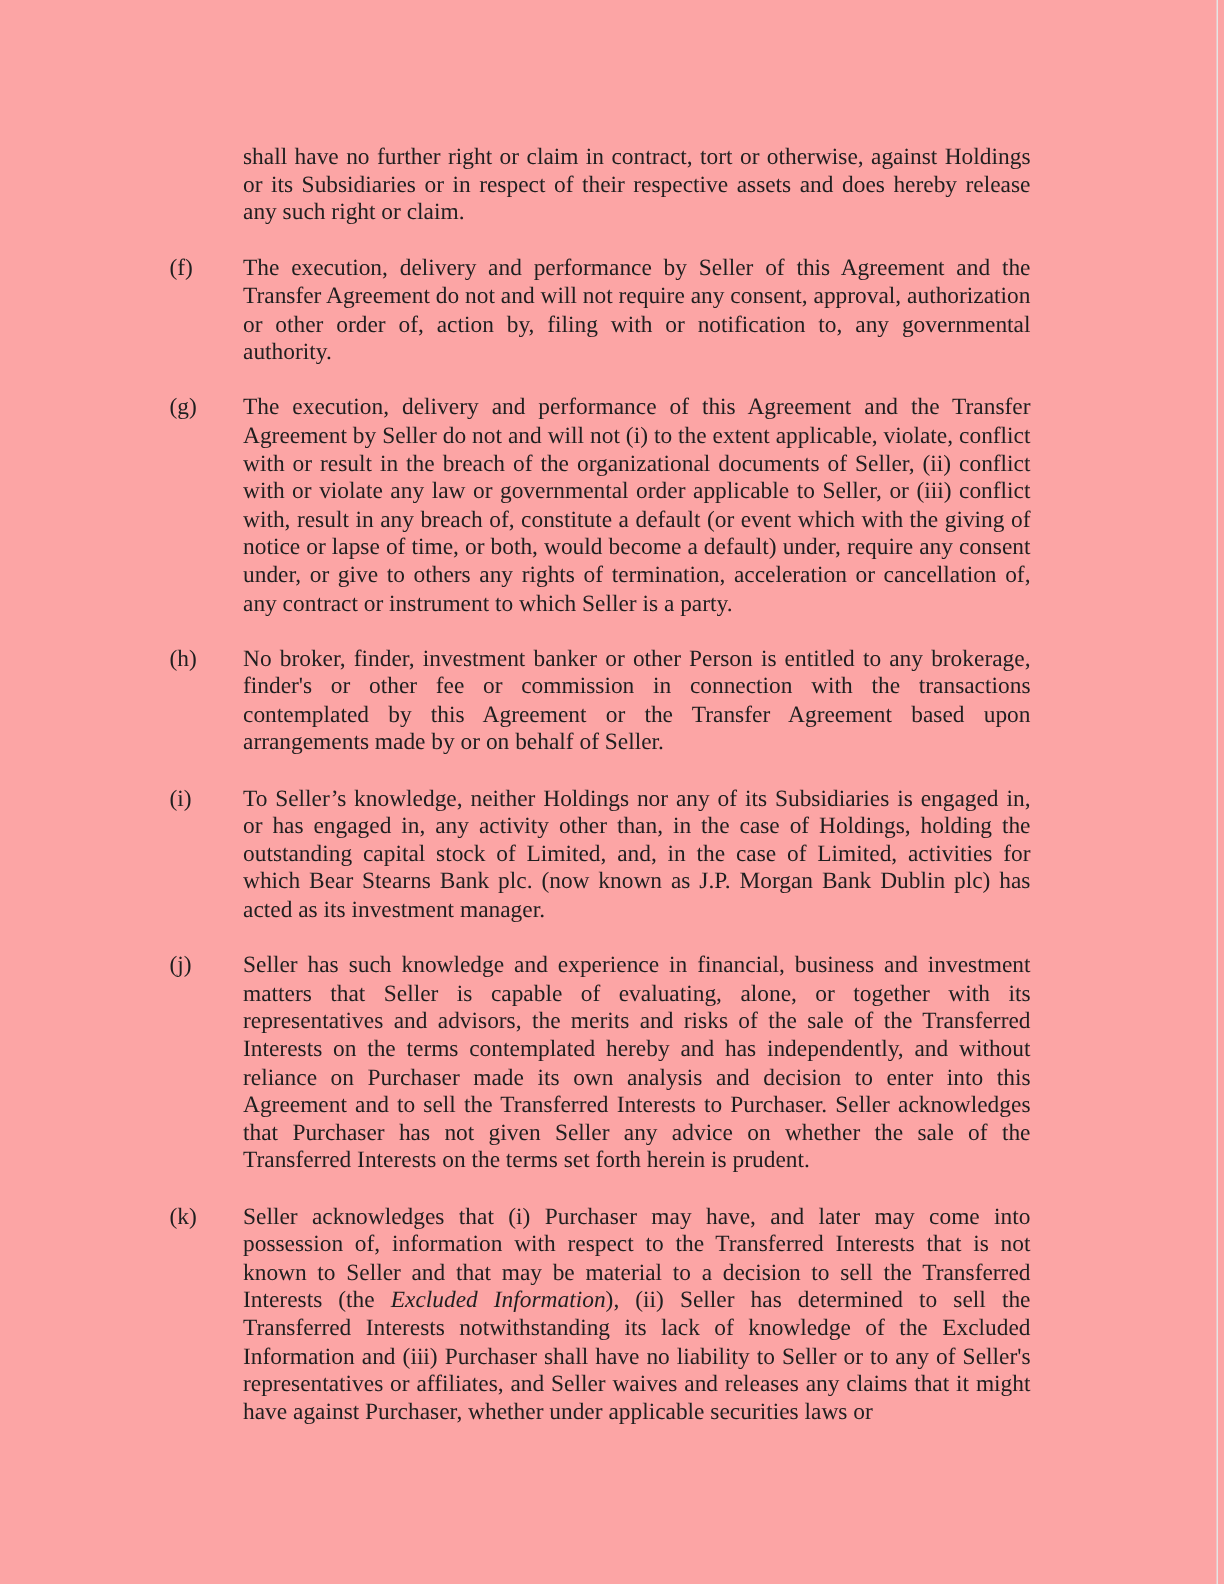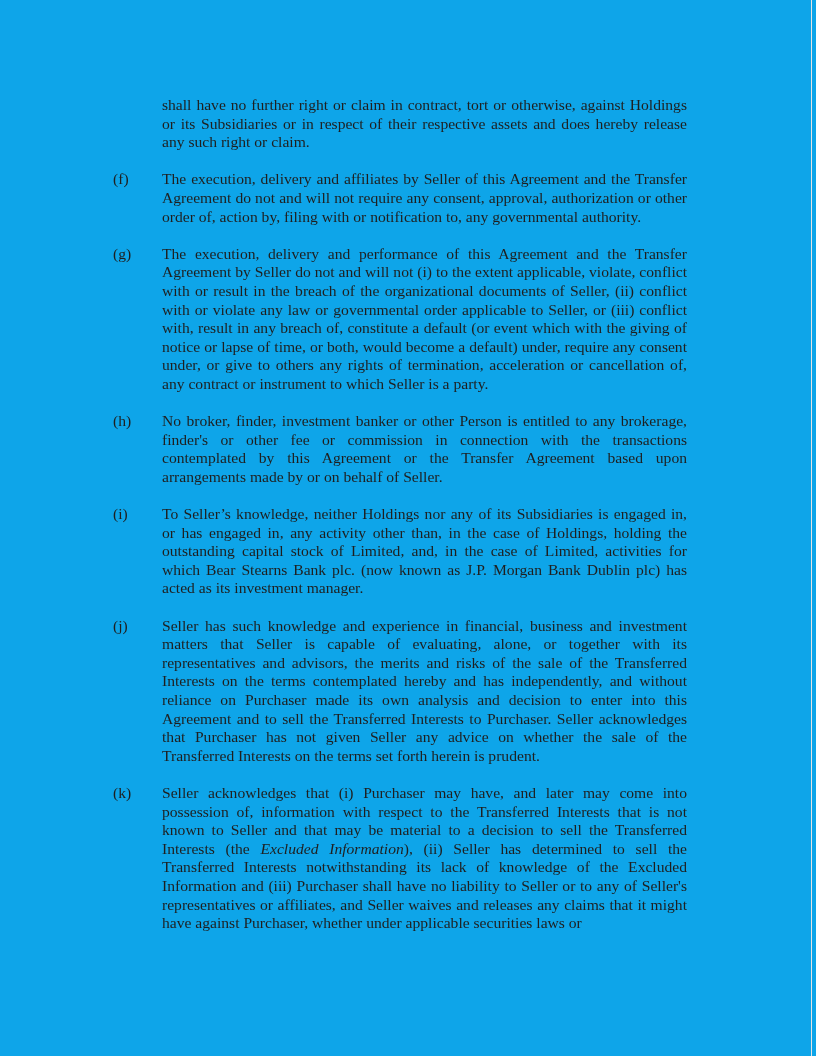--- a/index.html
+++ b/index.html
@@ -1,19 +1,19 @@
 <!DOCTYPE html>
 <html><head>
 <meta charset="utf-8">
 <style>
   html, body { margin: 0; padding: 0; background: #ffffff; }
   body { width: 816px; height: 1056px; position: relative; overflow: hidden; }
   .page {
     position: absolute; left: 0; top: 0; width: 816px; height: 1056px;
-    background: #0ea5e9;
+    background: #fca5a5;
     font-family: "Liberation Serif", "DejaVu Serif", serif;
     color: #1f1f1f;
     font-size: 15.6px;
     line-height: 18.6px;
   }
   .edge-line {
     position: absolute; left: 811px; top: 0; width: 1px; height: 1056px;
     background: #e4e4e4;
   }
   .content { position: absolute; left: 113px; top: 96px; width: 576px; }
@@ -32,21 +32,21 @@
   <div class="edge-line"></div>
 
   <div class="content">
 
     <div class="cont">
       <div class="body">shall have no further right or claim in contract, tort or otherwise, against Holdings or its Subsidiaries or in respect of their respective assets and does hereby release any such right or claim.</div>
     </div>
 
     <div class="para">
       <span class="label">(f)</span>
-      <div class="body">The execution, delivery and affiliates by Seller of this Agreement and the Transfer Agreement do not and will not require any consent, approval, authorization or other order of, action by, filing with or notification to, any governmental authority.</div>
+      <div class="body">The execution, delivery and performance by Seller of this Agreement and the Transfer Agreement do not and will not require any consent, approval, authorization or other order of, action by, filing with or notification to, any governmental authority.</div>
     </div>
 
     <div class="para p-g">
       <span class="label">(g)</span>
       <div class="body">The execution, delivery and performance of this Agreement and the Transfer Agreement by Seller do not and will not (i) to the extent applicable, violate, conflict with or result in the breach of the organizational documents of Seller, (ii) conflict with or violate any law or governmental order applicable to Seller, or (iii) conflict with, result in any breach of, constitute a default (or event which with the giving of notice or lapse of time, or both, would become a default) under, require any consent under, or give to others any rights of termination, acceleration or cancellation of, any contract or instrument to which Seller is a party.</div>
     </div>
 
     <div class="para">
       <span class="label">(h)</span>
       <div class="body">No broker, finder, investment banker or other Person is entitled to any brokerage, finder's or other fee or commission in connection with the transactions contemplated by this Agreement or the Transfer Agreement based upon arrangements made by or on behalf of Seller.</div>

